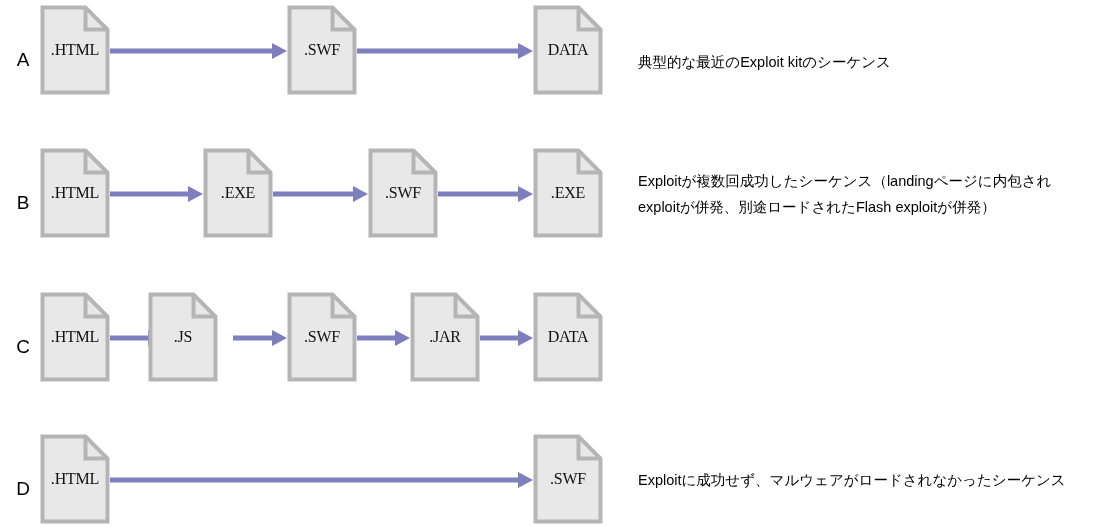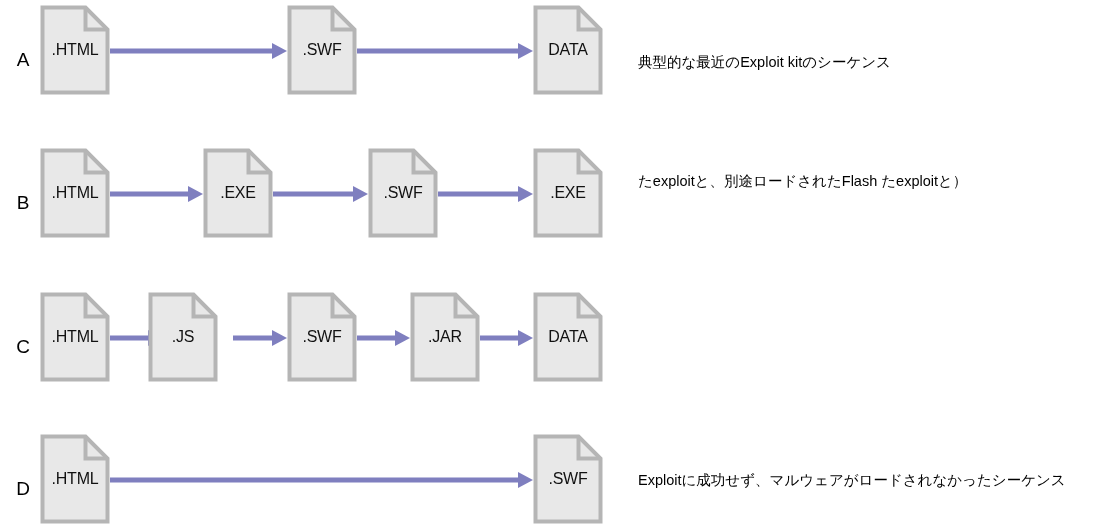--- a/index.html
+++ b/index.html
@@ -53,20 +53,21 @@
     top: 5px;
     height: 100px;
   }
 
   
   .file-node {
     position: absolute;
     top: 0px;
     width: 70px;
     height: 115px;
+    font-family: Liberation Serif, serif;
   }
   .file-node svg {
     position: absolute;
     left: 0;
     top: 0;
     display: block;
   }
   .file-label {
     position: absolute;
     left: 0;
@@ -193,21 +194,22 @@
         <div class="file-node" style="left: 493px;">
           <svg width="70" height="90" viewBox="0 0 70 90">
       <path d="M2.5,2.5 H45.5 L67.5,24.5 V87.5 H2.5 Z" fill="#e8e8e8" stroke="#b5b5b5" stroke-width="4" stroke-linejoin="miter"></path>
       <path d="M45.5,2.5 V24.5 H67.5" fill="none" stroke="#b5b5b5" stroke-width="4" stroke-linejoin="miter"></path>
     </svg>
           <div class="file-label">.EXE</div>
         </div>
       </div>
   </div>
   <div class="caption cap-b">
-      <span class="cap-line">たexploitと、別途ロードされたFlash たexploitと）</span>
+      <span class="cap-line">Exploitが複数回成功したシーケンス（landingページに内包され</span>
+      <span class="cap-line">exploitが併発、別途ロードされたFlash exploitが併発）</span>
     </div>
 
   <div class="row row-c">
     <div class="row-letter">C</div>
     <div class="flow">
         <div class="arrow" style="left: 70px; width: 53px;">
           <svg width="53" height="16" viewBox="0 0 53 16">
       <path d="M0,5.5 H38 V0 L53,8 L38,16 V10.5 H0 Z" fill="#7f7fbf"></path>
     </svg>
         </div>

